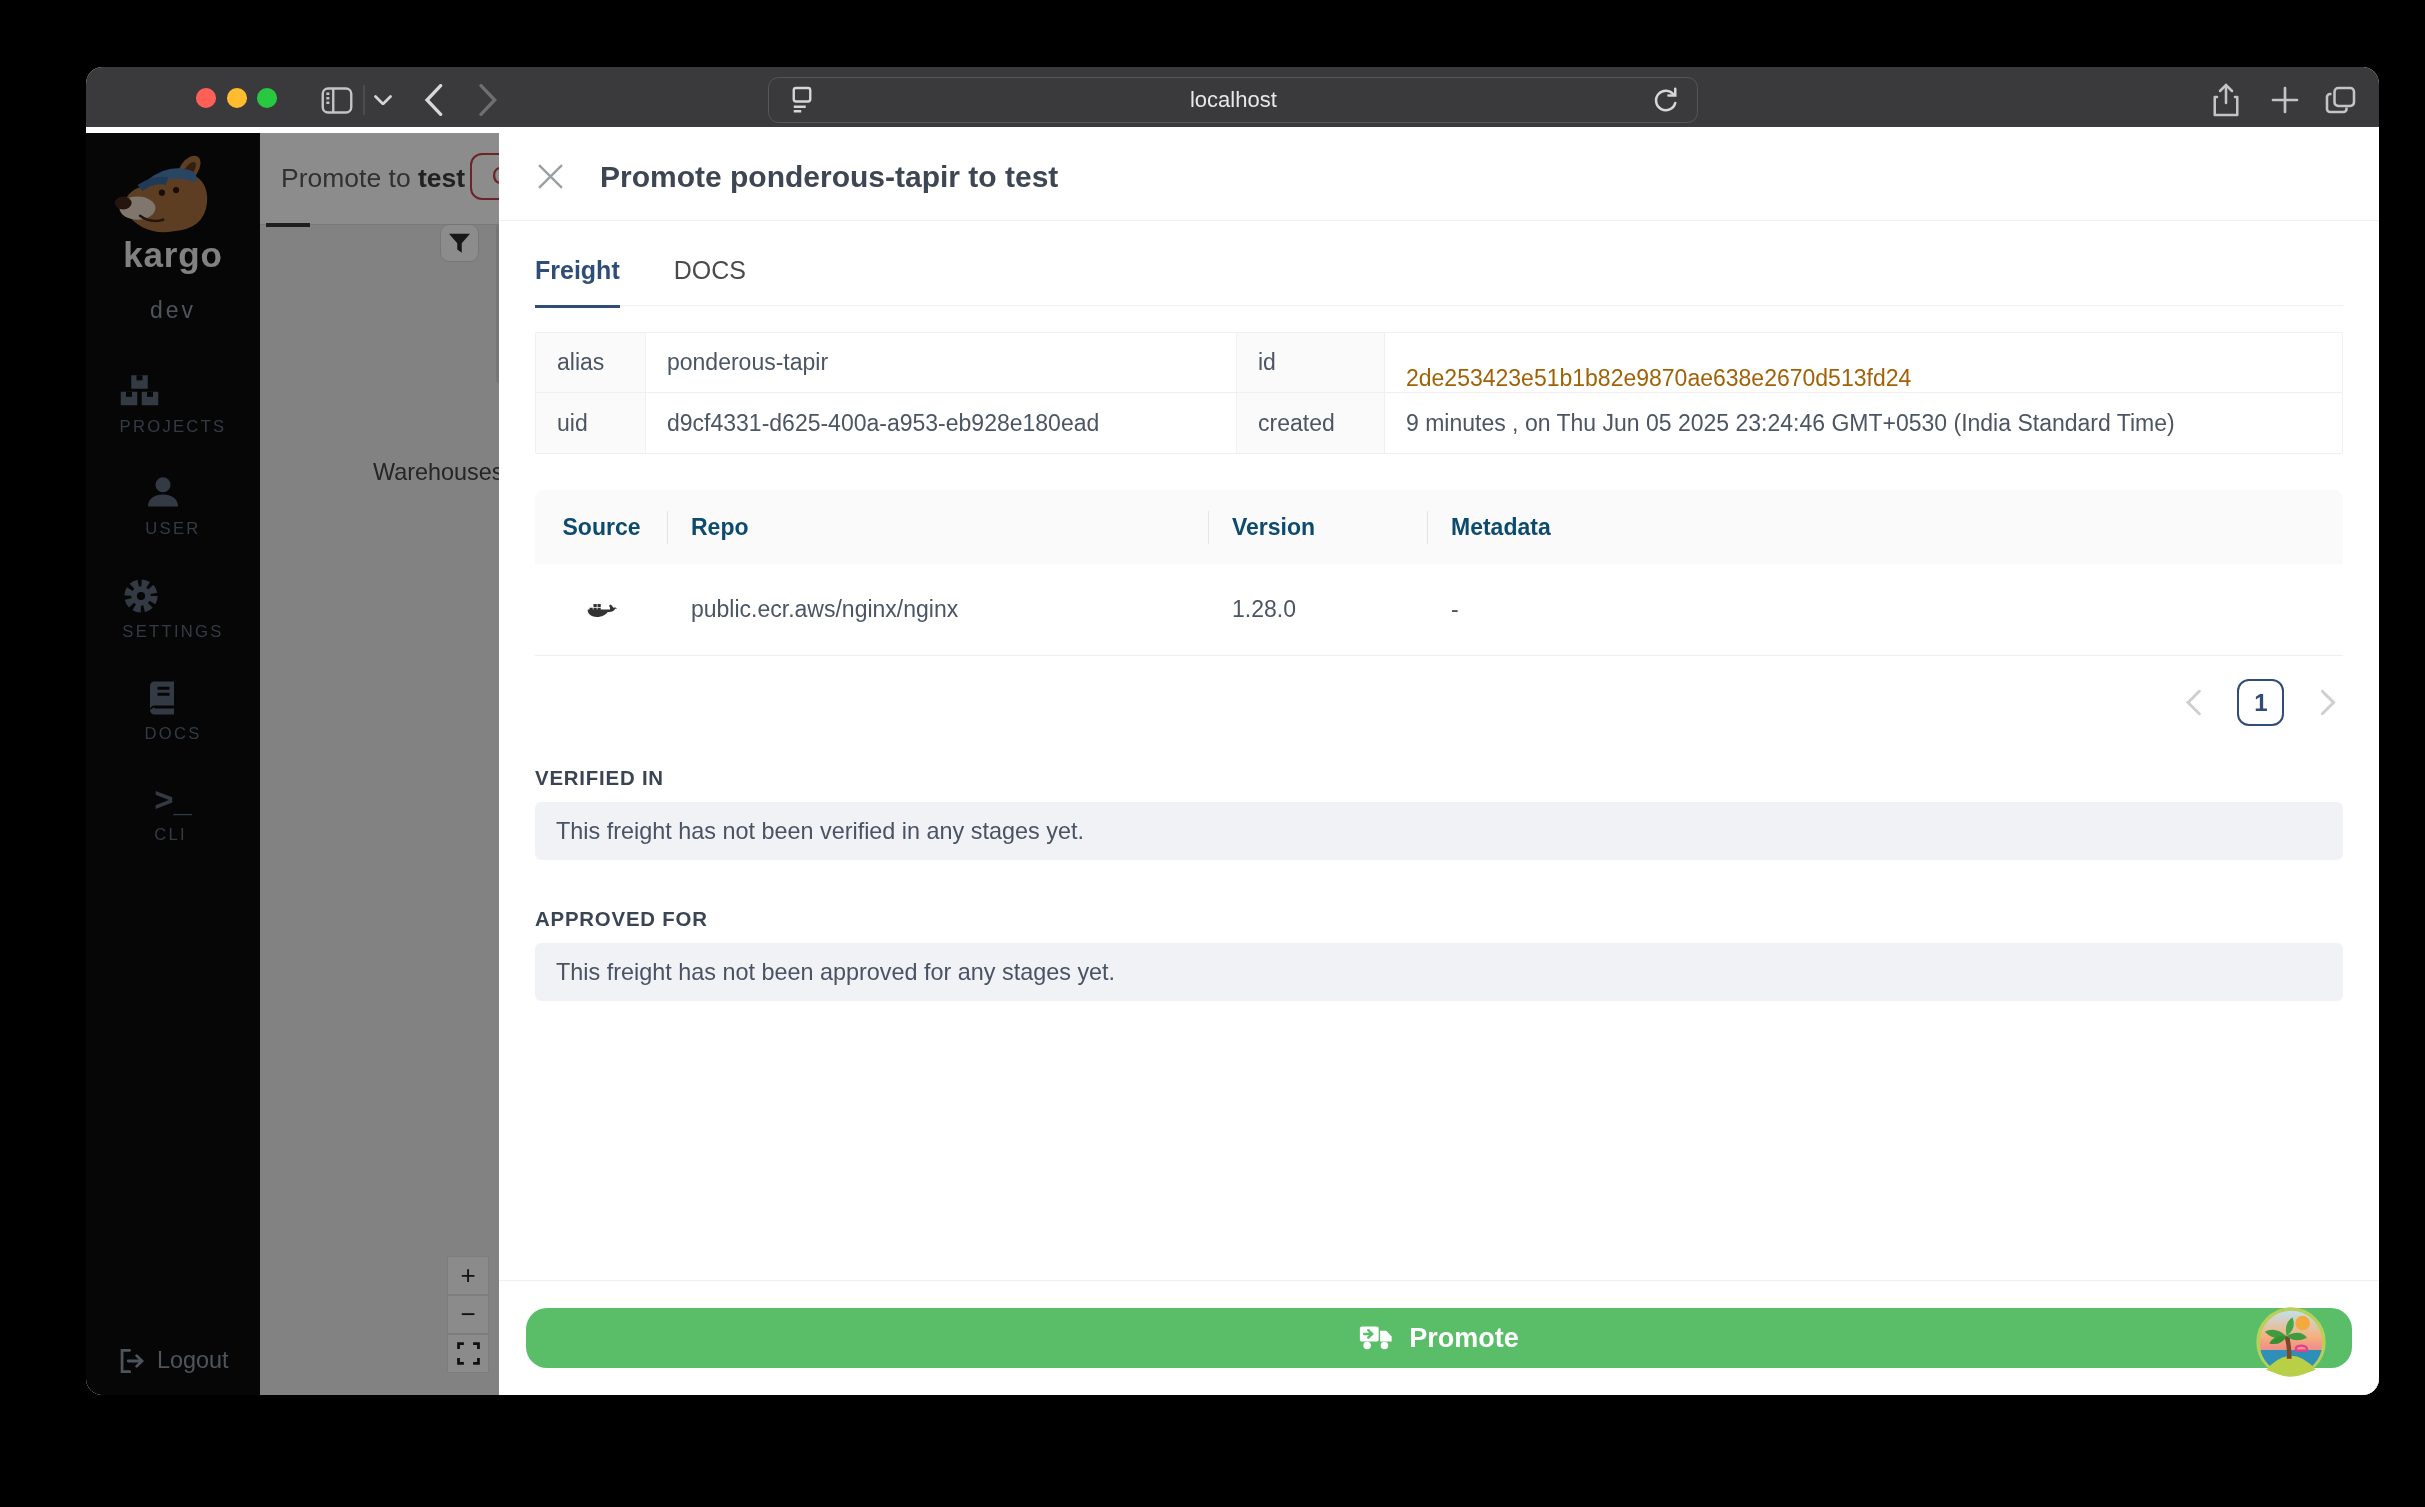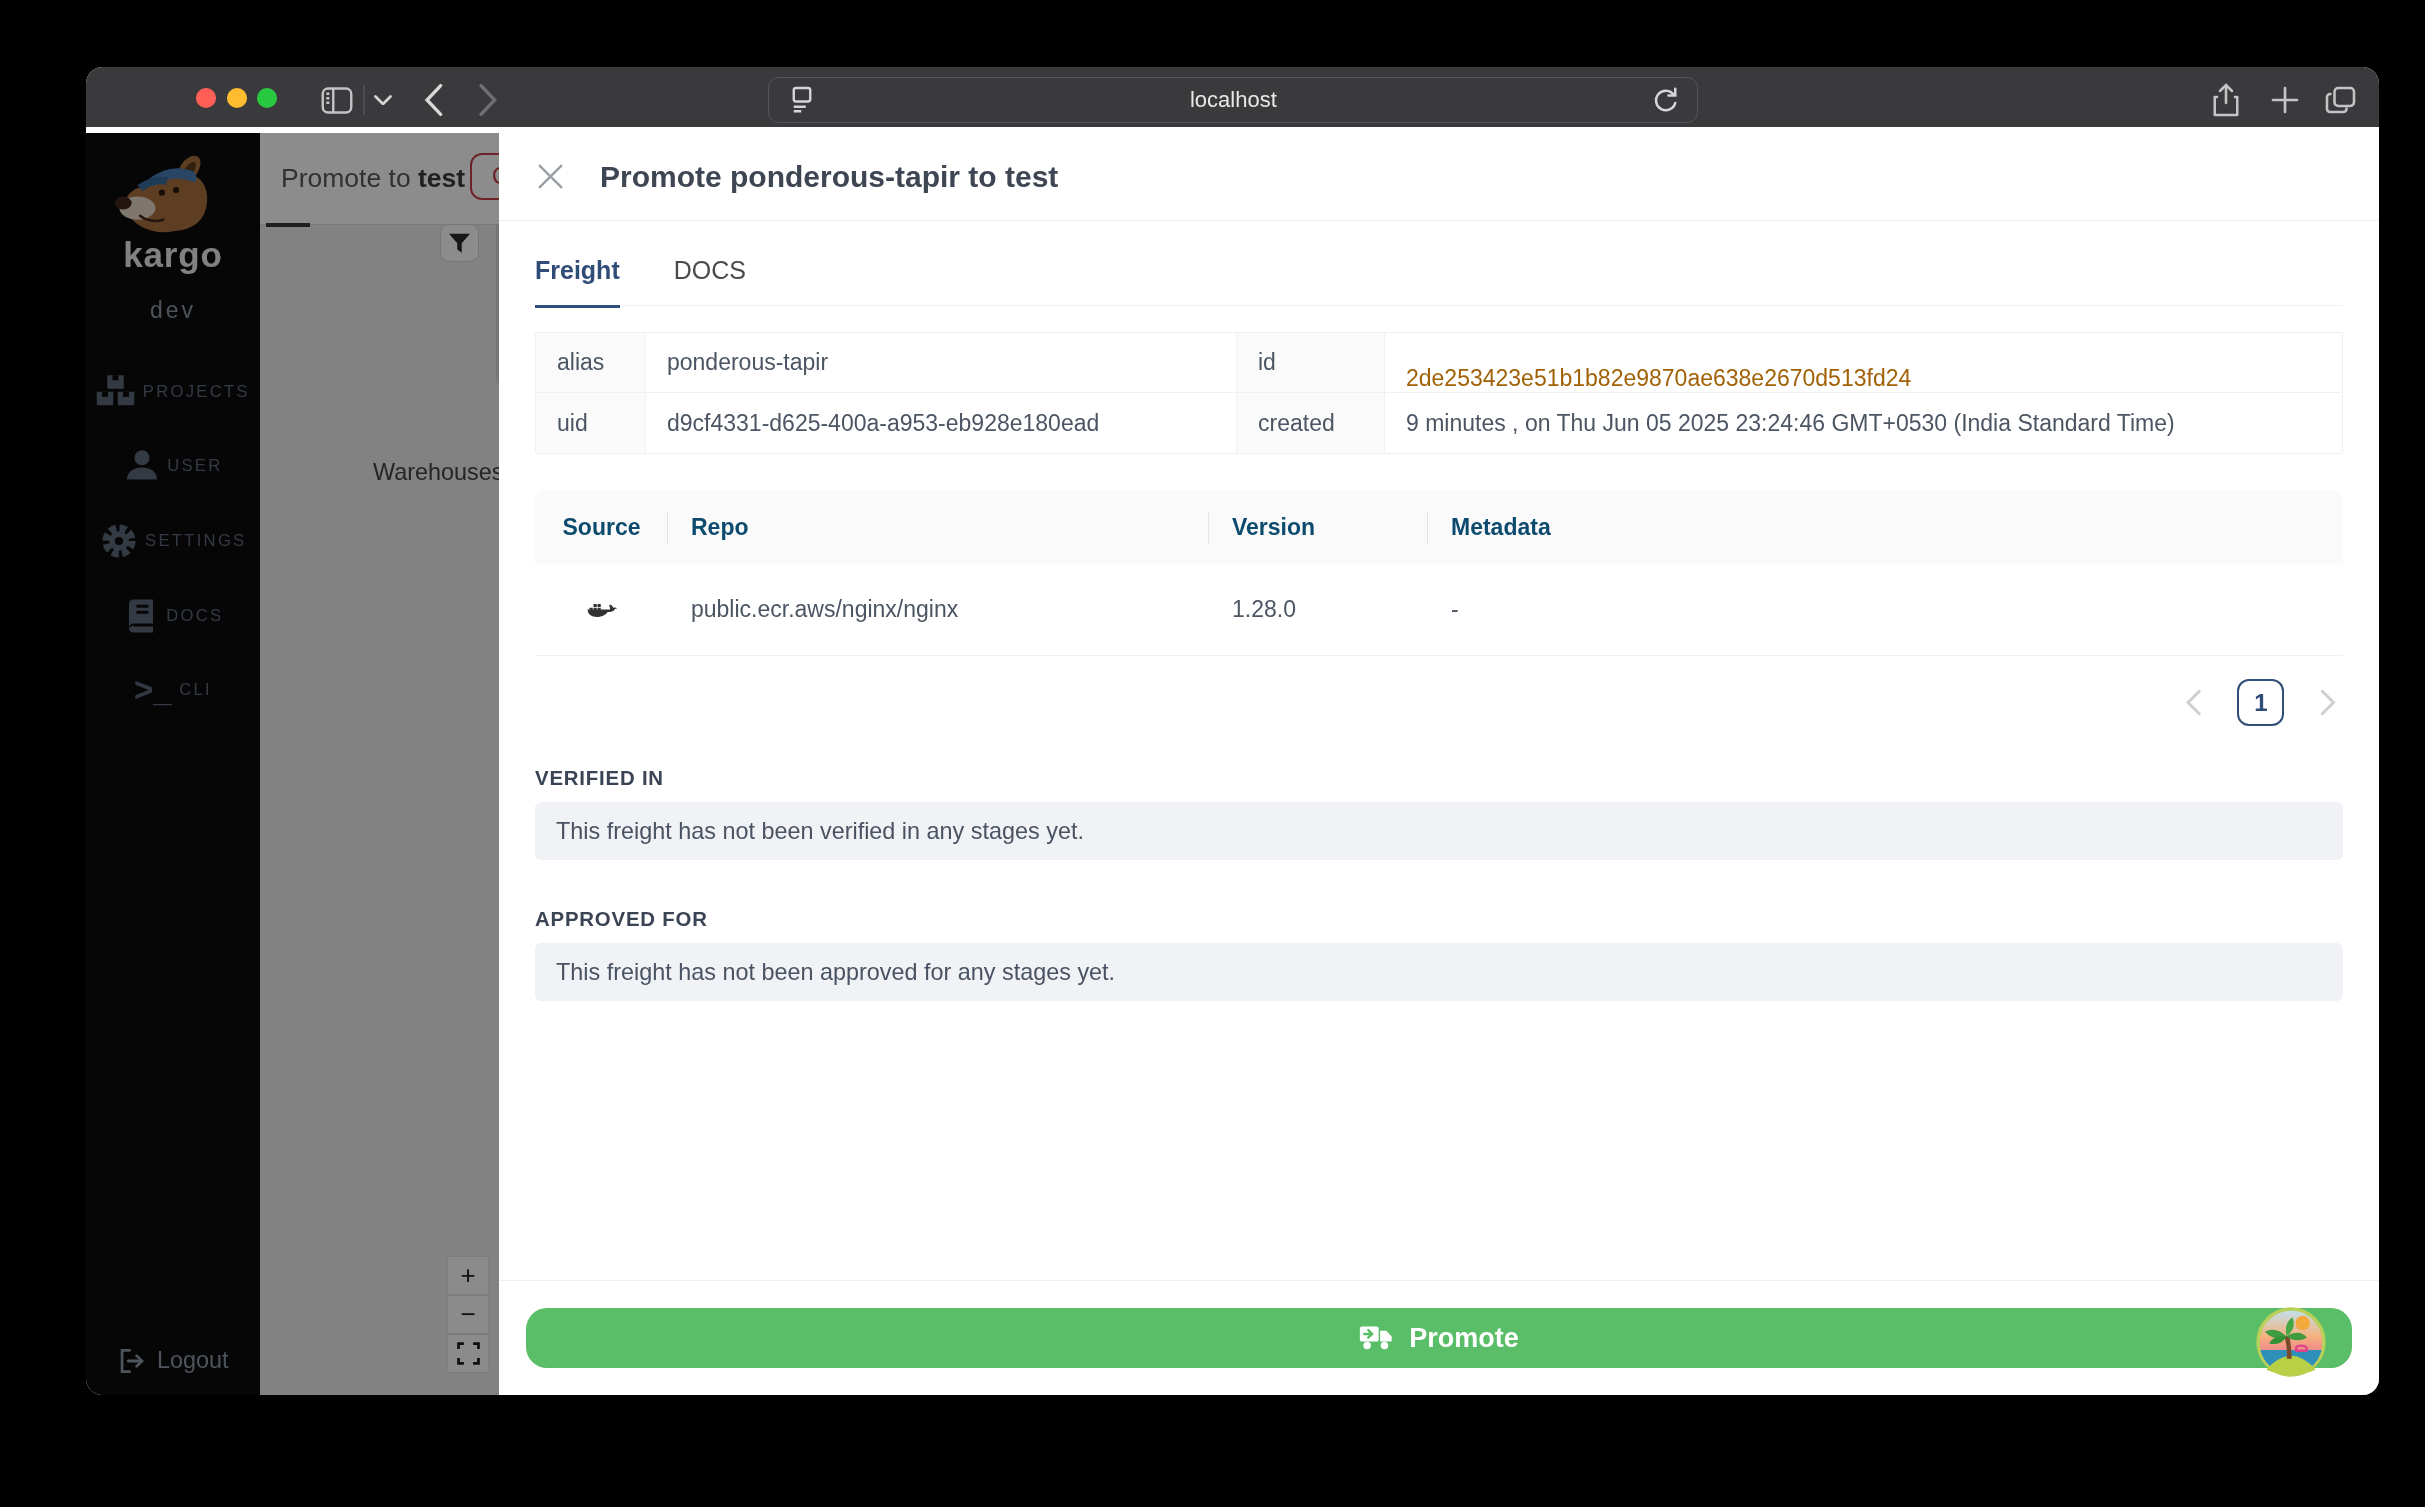--- a/index.html
+++ b/index.html
@@ -16,21 +16,21 @@
   .urlbar .utext { flex:1; text-align:center; font-size:22px; }
 
   
   .content { position:absolute; top:66px; left:0; right:0; bottom:0; background:#eee; }
 
   
   .sidebar { position:absolute; left:0; top:0; bottom:0; width:174px; background:#0b0b0d; z-index:1; display:flex; flex-direction:column; align-items:center; }
   .logo-word { color:#ececec; font-size:35px; font-weight:bold; letter-spacing:0.8px; margin-top:-4.5px; }
   .env { color:#8e99a8; font-size:23px; letter-spacing:3px; margin-top:22px; }
   .nav { margin-top:51px; display:flex; flex-direction:column; gap:38px; align-items:center; }
-  .nav-item { display:flex; flex-direction:row; align-items:center; gap:7.6px; color:#5f6b7d; cursor:pointer; }
+  .nav-item { display:flex; flex-direction:column; align-items:flex-start; gap:7.6px; color:#5f6b7d; cursor:pointer; }
   .nav-item .nlabel { font-size:16.6px; letter-spacing:2.3px; color:#5f6b7d; }
   .logout { position:absolute; left:33px; bottom:21px; display:flex; align-items:center; gap:12px; color:#8e99a8; font-size:23.4px; cursor:pointer; }
 
   
   .page { position:absolute; left:174px; right:0; top:0; bottom:0; background:#ededed; overflow:hidden; z-index:1; }
   .page-header { position:absolute; left:0; right:0; top:0; height:92px; background:#fff; border-bottom:1.5px solid #ddd; }
   .ph-title { position:absolute; left:21px; top:30px; font-size:26.5px; color:#5a5a5a; }
   .ph-title b { color:#3c3c3c; }
   .cancel-chip { position:absolute; left:210px; top:19.7px; height:47px; padding:0 19.7px; border:2.3px solid #c8414b; border-radius:12px; color:#c8414b; font-size:24px; display:flex; align-items:center; background:#fff; }
   .filter-btn { position:absolute; left:180px; top:91px; width:39px; height:38px; background:#fff; border:1.5px solid #d8d8d8; border-radius:9px; display:flex; align-items:center; justify-content:center; }

